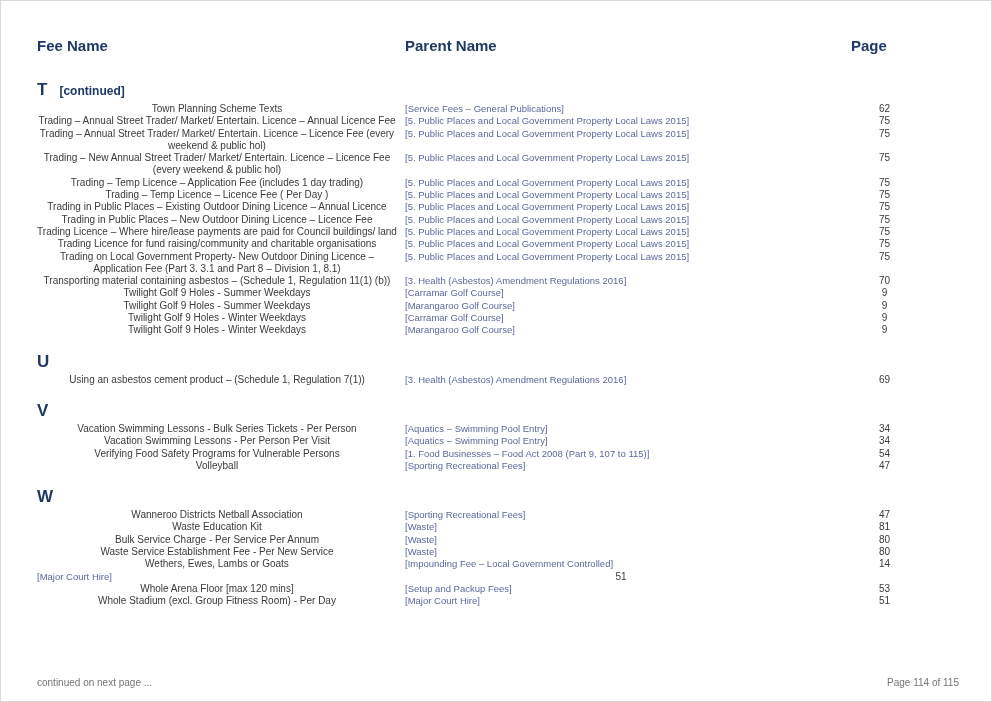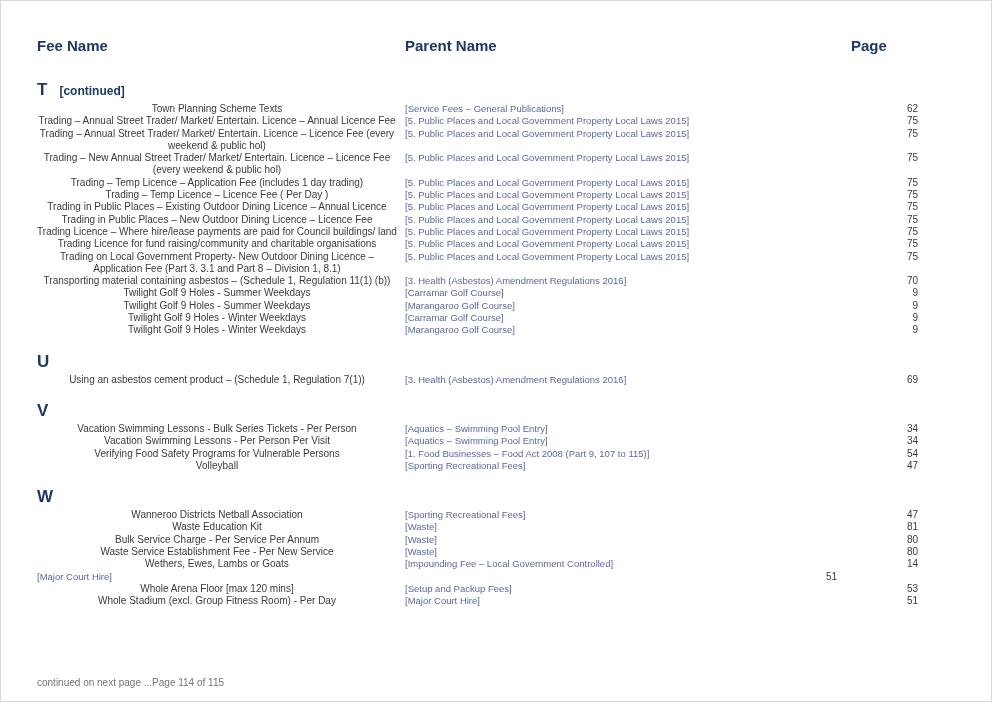--- a/index.html
+++ b/index.html
@@ -52,29 +52,30 @@
     text-align: center;
   }
   .parent-cell {
     font-size: 9.5px;
     color: #5a699c;
     padding-right: 6px;
   }
   .page-cell {
     font-size: 10px;
     color: #3a3a3a;
-    text-align: right;
+    text-align: center;
     padding-right: 14px;
   }
   .footer {
     position: absolute;
     left: 36px;
     right: 32px;
     bottom: 12px;
     display: flex;
+    justify-content: space-between;
     font-size: 10px;
     color: #757575;
     line-height: 13px;
   }
 </style>
 </head>
 <body>
 
 <div class="content">
   <div class="grid3 col-headers">

